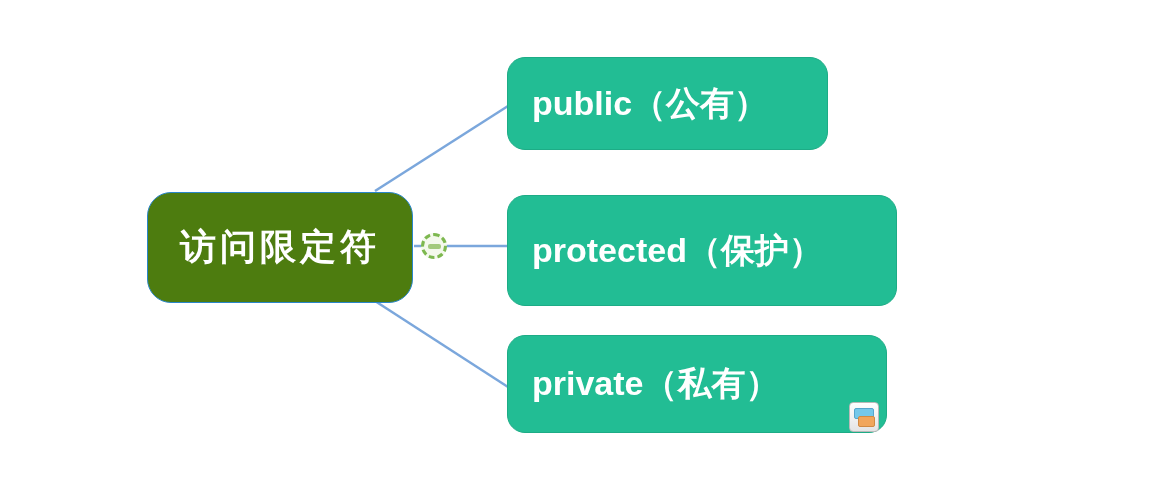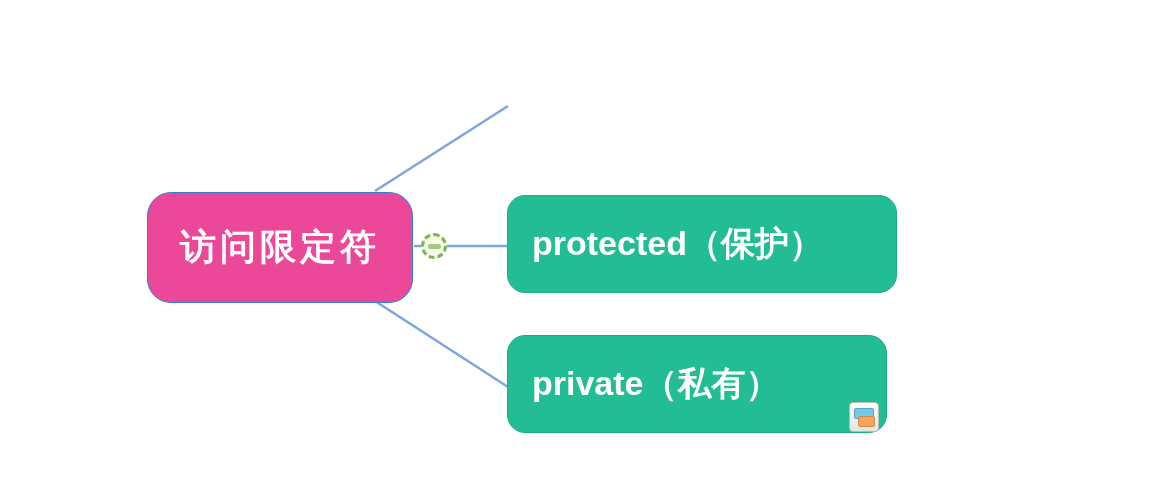--- a/index.html
+++ b/index.html
@@ -7,30 +7,30 @@
     position:relative;width:1152px;height:497px;background:#ffffff;overflow:hidden;
     font-family:"Liberation Sans", sans-serif;
   }
   .connectors{position:absolute;left:0;top:0;width:1152px;height:497px;}
   .node{
     position:absolute;color:#ffffff;display:flex;align-items:center;
     box-sizing:border-box;white-space:nowrap;
   }
   .root-node{
     left:147px;top:192px;width:266px;height:111px;
-    background:#ec4899;border-radius:24px;
+    background:#4d7c0f;border-radius:24px;
     justify-content:center;font-size:36px;letter-spacing:4px;font-weight:bold;
     border:1px solid #2a86c9;
   }
   .child-node{
     background:#22bd94;border-radius:18px;border:1px solid #1dac86;
     font-size:34px;font-weight:bold;padding-left:24px;
   }
   .child-public{left:507px;top:57px;width:321px;height:93px;}
-  .child-protected{left:507px;top:195px;width:390px;height:98px;}
+  .child-protected{left:507px;top:195px;width:390px;height:111px;}
   .child-private{left:507px;top:335px;width:380px;height:98px;}
   .collapse-btn{
     position:absolute;left:421px;top:233px;width:20px;height:20px;
     border:3px dashed #7db84f;border-radius:50%;
     background:#f4f9ec;display:flex;align-items:center;justify-content:center;
     box-sizing:content-box;cursor:pointer;
   }
   .collapse-bar{width:13px;height:5px;background:#a3ca7c;border-radius:2px;}
   .overlay-btn{
     position:absolute;left:849px;top:402px;width:30px;height:30px;
@@ -58,20 +58,23 @@
   </svg>
 
   <div class="node root-node">
     <span>访问限定符</span>
   </div>
 
   <div class="collapse-btn">
     <span class="collapse-bar"></span>
   </div>
 
+  <div class="node child-node child-public">
+    <span>public（公有）</span>
+  </div>
 
   <div class="node child-node child-protected">
     <span>protected（保护）</span>
   </div>
 
   <div class="node child-node child-private">
     <span>private（私有）</span>
   </div>
 
   <div class="overlay-btn">

